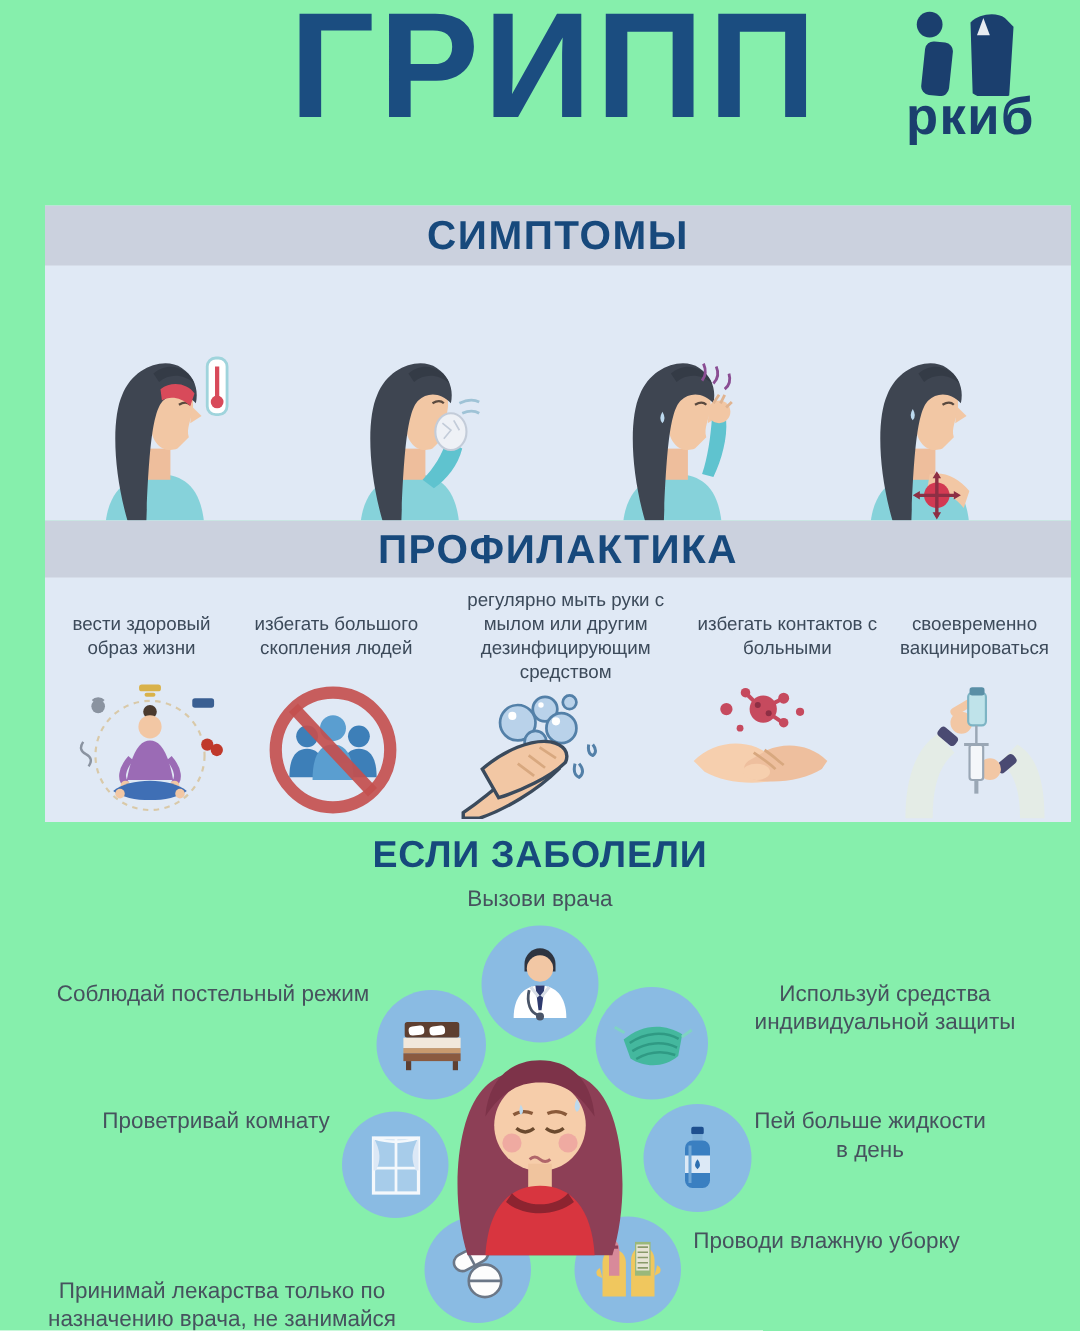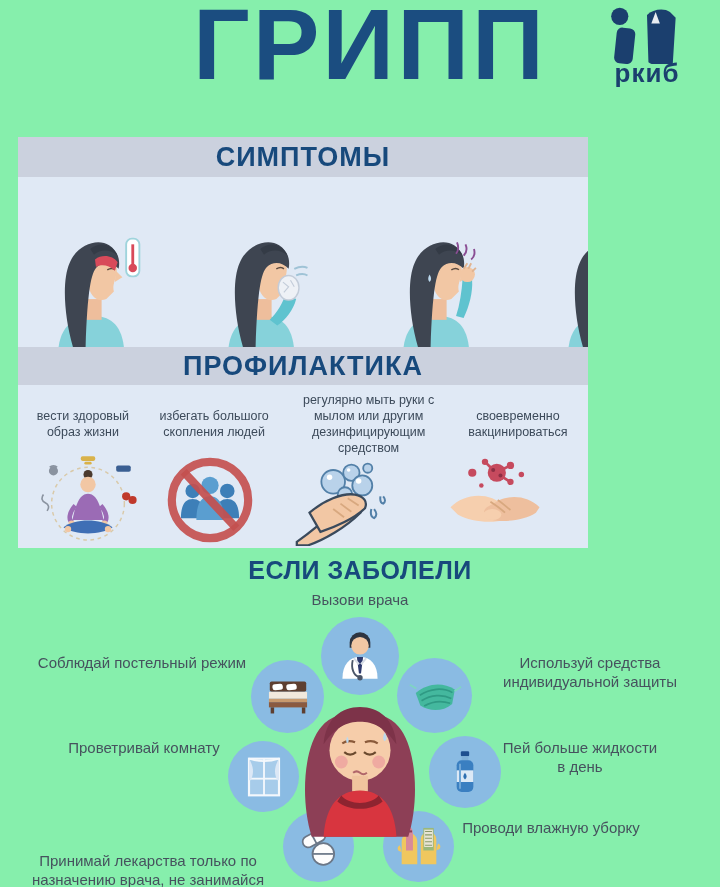--- a/index.html
+++ b/index.html
@@ -7,24 +7,24 @@
     position:relative; width:720px; height:887px; background:#86efac;
     font-family:"Liberation Sans", sans-serif; overflow:hidden;
   }
   
   .title {
     position:absolute; top:-8px; left:150px; width:440px; text-align:center;
     font-size:100px; font-weight:bold; color:#1b4d80; letter-spacing:3px; line-height:1.05;
   }
   .logo { position:absolute; top:6px; right:8px; width:130px; text-align:center; }
   .logo-mark { display:block; margin:0 auto; }
-  .logo-text { font-size:26px; font-weight:bold; color:#1b3f6e; letter-spacing:1px; margin-top:-6px; }
+  .logo-text { font-size:35px; font-weight:bold; color:#1b3f6e; letter-spacing:1px; margin-top:-6px; }
 
   
-  .panel { position:absolute; left:18px; width:570px; background:#e0e9f5; overflow:hidden; }
+  .panel { position:absolute; left:30px; width:684px; background:#e0e9f5; overflow:hidden; }
   .panel-symptoms   { top:137px; height:210px; }
   .panel-prevention { top:347px; height:201px; }
   .band {
     height:40px; background:#cbd1de; display:flex; align-items:center; justify-content:center;
     font-size:27px; font-weight:bold; color:#17497c; letter-spacing:1px;
   }
   .panel-prevention .band { height:38px; }
 
   .labels-row { display:flex; align-items:center; padding:4px 8px 0 8px; gap:7px; }
   .labels-row .cell {
@@ -161,20 +161,21 @@
       </svg>
     </div>
   </div>
 
   <div class="panel panel-prevention">
     <div class="band">ПРОФИЛАКТИКА</div>
     <div class="labels-row prev-labels">
       <div class="cell">вести здоровый образ жизни</div>
       <div class="cell">избегать большого скопления людей</div>
       <div class="cell">регулярно мыть руки с мылом или другим дезинфицирующим средством</div>
+      <div class="cell">избегать контактов с больными</div>
       <div class="cell">своевременно вакцинироваться</div>
     </div>
     <div class="prev-icons">
 
       <svg class="prev-icon pi-1" viewBox="0 0 110 100">
         <circle cx="55" cy="54" r="40" fill="none" stroke="#d9c9a8" stroke-width="1.6" stroke-dasharray="4 4"></circle>
         <circle cx="17" cy="18" r="5" fill="#8a93a0"></circle>
           <path d="M13,14 a5,4 0 0 1 8,0" stroke="#8a93a0" stroke-width="2" fill="none"></path>
         <rect x="86" y="12" width="16" height="7" rx="2" fill="#3a5f92"></rect>
         <circle cx="97" cy="46" r="4.5" fill="#c0392b"></circle>

